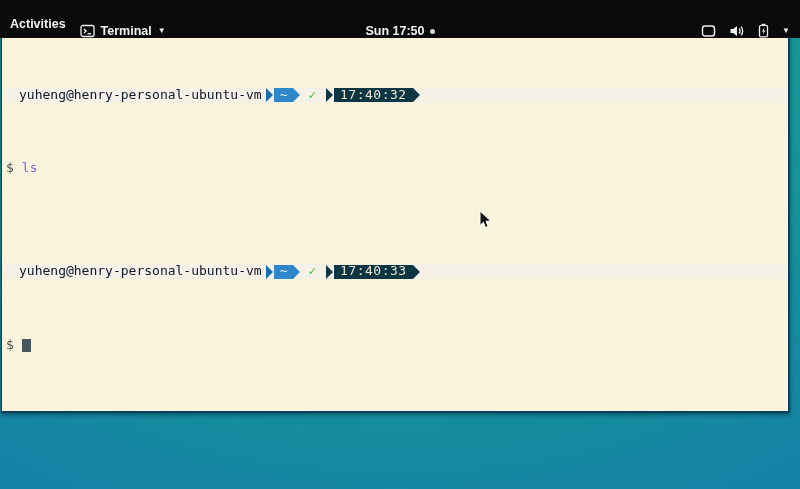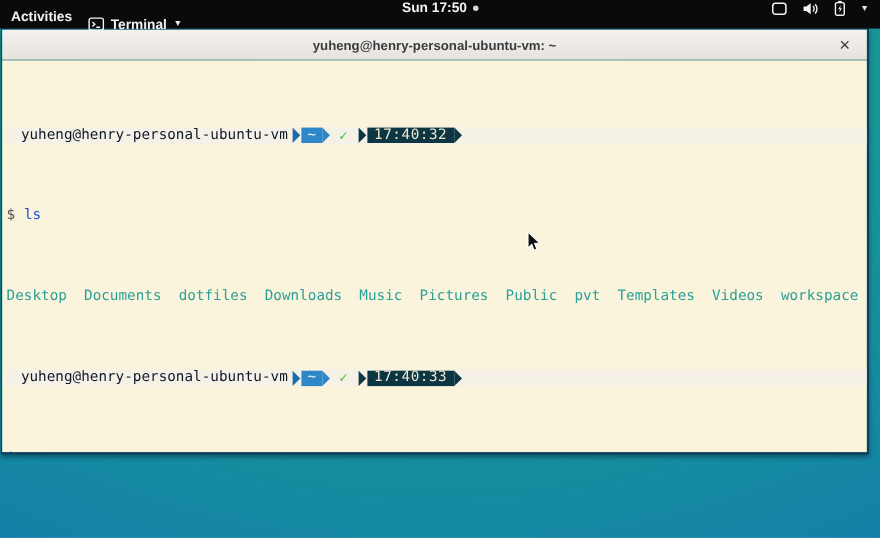--- a/index.html
+++ b/index.html
@@ -6,23 +6,23 @@
   html,body { width:800px; height:489px; overflow:hidden; font-family:"Liberation Sans","DejaVu Sans",sans-serif; }
 
   
   .desktop {
     position:absolute; inset:0;
     background:radial-gradient(ellipse 120% 140% at 50% 8%, #1ba489 0%, #179597 42%, #1173b2 100%);
   }
 
   
   .topbar {
-    position:absolute; left:0; top:0; width:800px; height:26px;
+    position:absolute; left:0; top:0; width:800px; height:38px;
     background:#0a0a0a; color:#f2f2f2;
-    display:flex; align-items:flex-start; font-size:12.5px; font-weight:700;
+    display:flex; align-items:flex-end; font-size:12.5px; font-weight:700;
     z-index:30;
   }
   .topbar .left { display:flex; align-items:center; gap:14px; padding-left:10px; }
   .topbar .center { position:absolute; left:0; right:0; text-align:center; display:flex; justify-content:center; align-items:center; gap:5px; pointer-events:none; }
   .topbar .right { margin-left:auto; display:flex; align-items:center; gap:13px; padding-right:10px; }
   .appmenu { display:flex; align-items:center; gap:6px; cursor:default;margin-top:15px; }
   .caret { font-size:8px; color:#e8e8e8; line-height:1; }
   .notif-dot { width:5px; height:5px; border-radius:50%; background:#d6d6d6; display:inline-block; }
   .tb-icon { display:flex; align-items:center; }
 
@@ -58,21 +58,21 @@
   .pl { display:inline-flex; align-items:center; height:14px; margin-left:4px; }
   .tri { width:0; height:0; border-top:7px solid transparent; border-bottom:7px solid transparent; }
   .tri-l-blue  { border-left:7px solid #1a6cab; margin-right:1px; }
   .seg-blue { background:#2e87c8; color:#eaf4fb; padding:0 6px; height:14px; display:flex; align-items:center; }
   .tri-r-blue  { border-left:7px solid #2e87c8; }
   .check { color:#35c43a; font-weight:700; margin:0 6px 0 8px; font-size:12.5px; }
   .tri-l-dark { border-left:7px solid #0c3642; margin-right:1px; }
   .seg-dark { background:#0c3642; color:#ece5cf; padding:4px 6px; height:14px; display:flex; align-items:center; letter-spacing:.5px; }
   .tri-r-dark { border-left:7px solid #0c3642; }
   .dollar { color:#4d4d55; margin-right:8px; }
-  .cmd { color:#1d4ed8; }
+  .cmd { color:#8b5cf6; }
   .dirs span { color:#2aa198; margin-right:15.6px; }
   .block-cursor { width:9px; height:13px; background:#47565c; display:inline-block; }
 
   
   .pointer { position:absolute; left:479px; top:210px; z-index:50; pointer-events:none; }
 
   svg { display:block; }
 </style>
 </head>
 <body>
@@ -116,24 +116,20 @@
         <rect x="3.8" y="0.8" width="3.4" height="1.6" fill="#f2f2f2"></rect>
         <rect x="1.5" y="2.4" width="8" height="11.5" rx="1.5" fill="none" stroke="#f2f2f2" stroke-width="1.3"></rect>
         <path d="M6.3 4.5L4 8.4h1.6l-0.6 3 2.4-4H5.8z" fill="#f2f2f2"></path>
       </svg>
     </span>
     <span class="caret">▼</span>
   </div>
 </div>
 
 <div class="window">
-  <div class="titlebar">
-    <span>yuheng@henry-personal-ubuntu-vm: ~</span>
-    <span class="close-btn">✕</span>
-  </div>
 
   <div class="screen">
 
     
     <div class="tline promptline">
       <span class="host">yuheng@henry-personal-ubuntu-vm</span>
       <span class="pl">
         <span class="tri tri-l-blue"></span>
         <span class="seg-blue">~</span>
         <span class="tri tri-r-blue"></span>
@@ -146,21 +142,20 @@
       </span>
     </div>
 
     
     <div class="tline">
       <span class="dollar">$</span>
       <span class="cmd">ls</span>
     </div>
 
     
-    <div class="tline dirs"><span>Desktop</span><span>Documents</span><span>dotfiles</span><span>Downloads</span><span>Music</span><span>Pictures</span><span>Public</span><span>pvt</span><span>Templates</span><span>Videos</span><span>workspace</span></div>
 
     
     <div class="tline promptline">
       <span class="host">yuheng@henry-personal-ubuntu-vm</span>
       <span class="pl">
         <span class="tri tri-l-blue"></span>
         <span class="seg-blue">~</span>
         <span class="tri tri-r-blue"></span>
       </span>
       <span class="check">✓</span>

